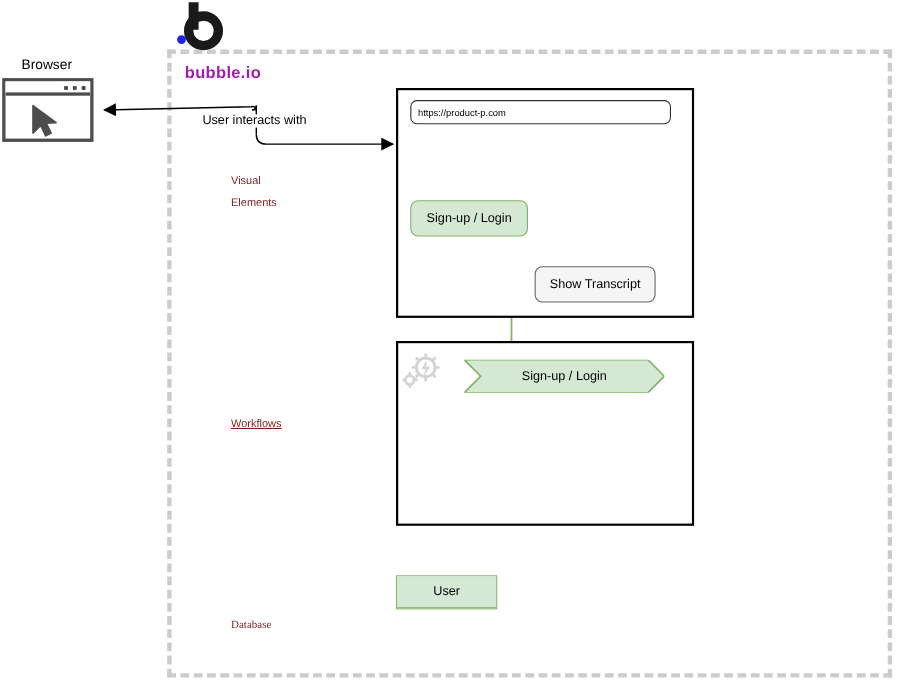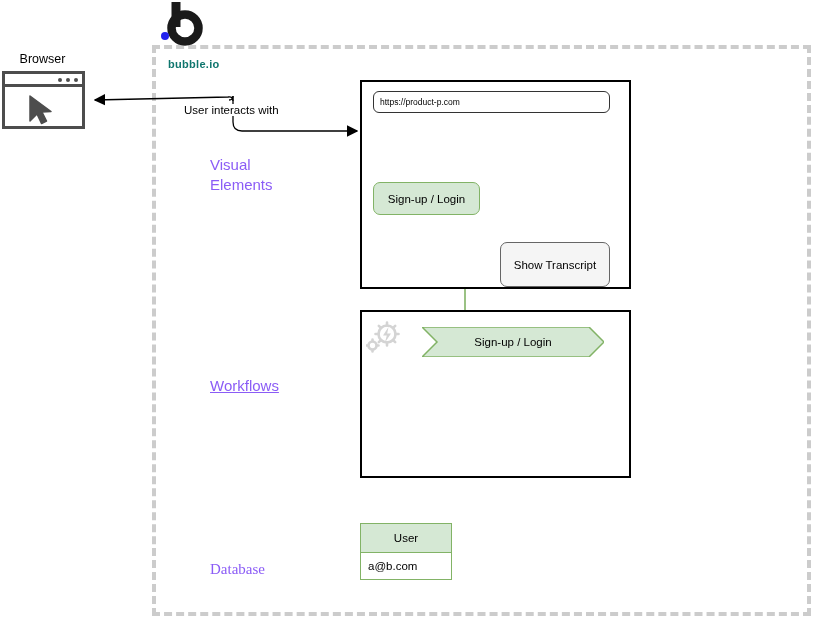--- a/index.html
+++ b/index.html
@@ -33,23 +33,23 @@
   }
   #bubble-logo-mark {
     left: 158px;
     top: 0px;
     width: 50px;
     height: 48px;
   }
   #bubble-logo-label {
     left: 168px;
     top: 58px;
-    font-size: 11px;
+    font-size: 15px;
     font-weight: bold;
-    color: #0f766e;
+    color: #a21caf;
     letter-spacing: 0.3px;
     white-space: nowrap;
   }
 
   
   #browser-label {
     left: 0px;
     top: 52px;
     width: 85px;
     text-align: center;
@@ -78,22 +78,22 @@
     position: absolute;
     top: 4px;
     width: 4px; height: 4px;
     border-radius: 50%;
     background: #4d4d4d;
   }
   #browser-cursor { left: 22px; top: 20px; width: 30px; height: 32px; }
 
   
   .section-label {
-    font-size: 15px;
-    color: #8b5cf6;
+    font-size: 10px;
+    color: #7f1d1d;
     line-height: 20px;
     white-space: pre-line;
   }
   #label-visual-elements { left: 210px; top: 155px; }
   #label-workflows       { left: 210px; top: 376px; text-decoration: underline; }
   #label-database        { left: 210px; top: 559px; font-family: Liberation Serif, serif; }
 
   
   .edge-label {
     font-size: 11.5px;
@@ -146,24 +146,24 @@
     border-radius: 7px;
     box-sizing: border-box;
     display: flex;
     align-items: center;
     justify-content: center;
     font-size: 11.5px;
     color: #000000;
   }
   #btn-show-transcript {
     position: absolute;
-    left: 138px;
+    left: 124px;
     top: 160px;
     width: 110px;
-    height: 45px;
+    height: 33px;
     background: #f5f5f5;
     border: 1.5px solid #666666;
     border-radius: 7px;
     box-sizing: border-box;
     display: flex;
     align-items: center;
     justify-content: center;
     font-size: 11.5px;
     color: #000000;
   }
@@ -314,16 +314,15 @@
       <path d="M22.5 7 L17 15.5 L20.8 15.5 L19 22.5 L25 13.5 L21.2 13.5 Z" fill="#d4d4d4"></path>
     </svg>
     <svg id="workflow-action" viewBox="0 0 182 30" preserveAspectRatio="none">
       <path d="M0 0 L167 0 L182 15 L167 30 L0 30 L15 15 Z" fill="#d5e8d4" stroke="#82b366" stroke-width="1.5"></path>
     </svg>
     <div id="workflow-action-label">Sign-up / Login</div>
   </div>
 
   <div class="abs" id="db-table">
     <div id="db-table-header">User</div>
-    <div class="db-row">a@b.com</div>
   </div>
 
 </div>
 
 </body></html>

